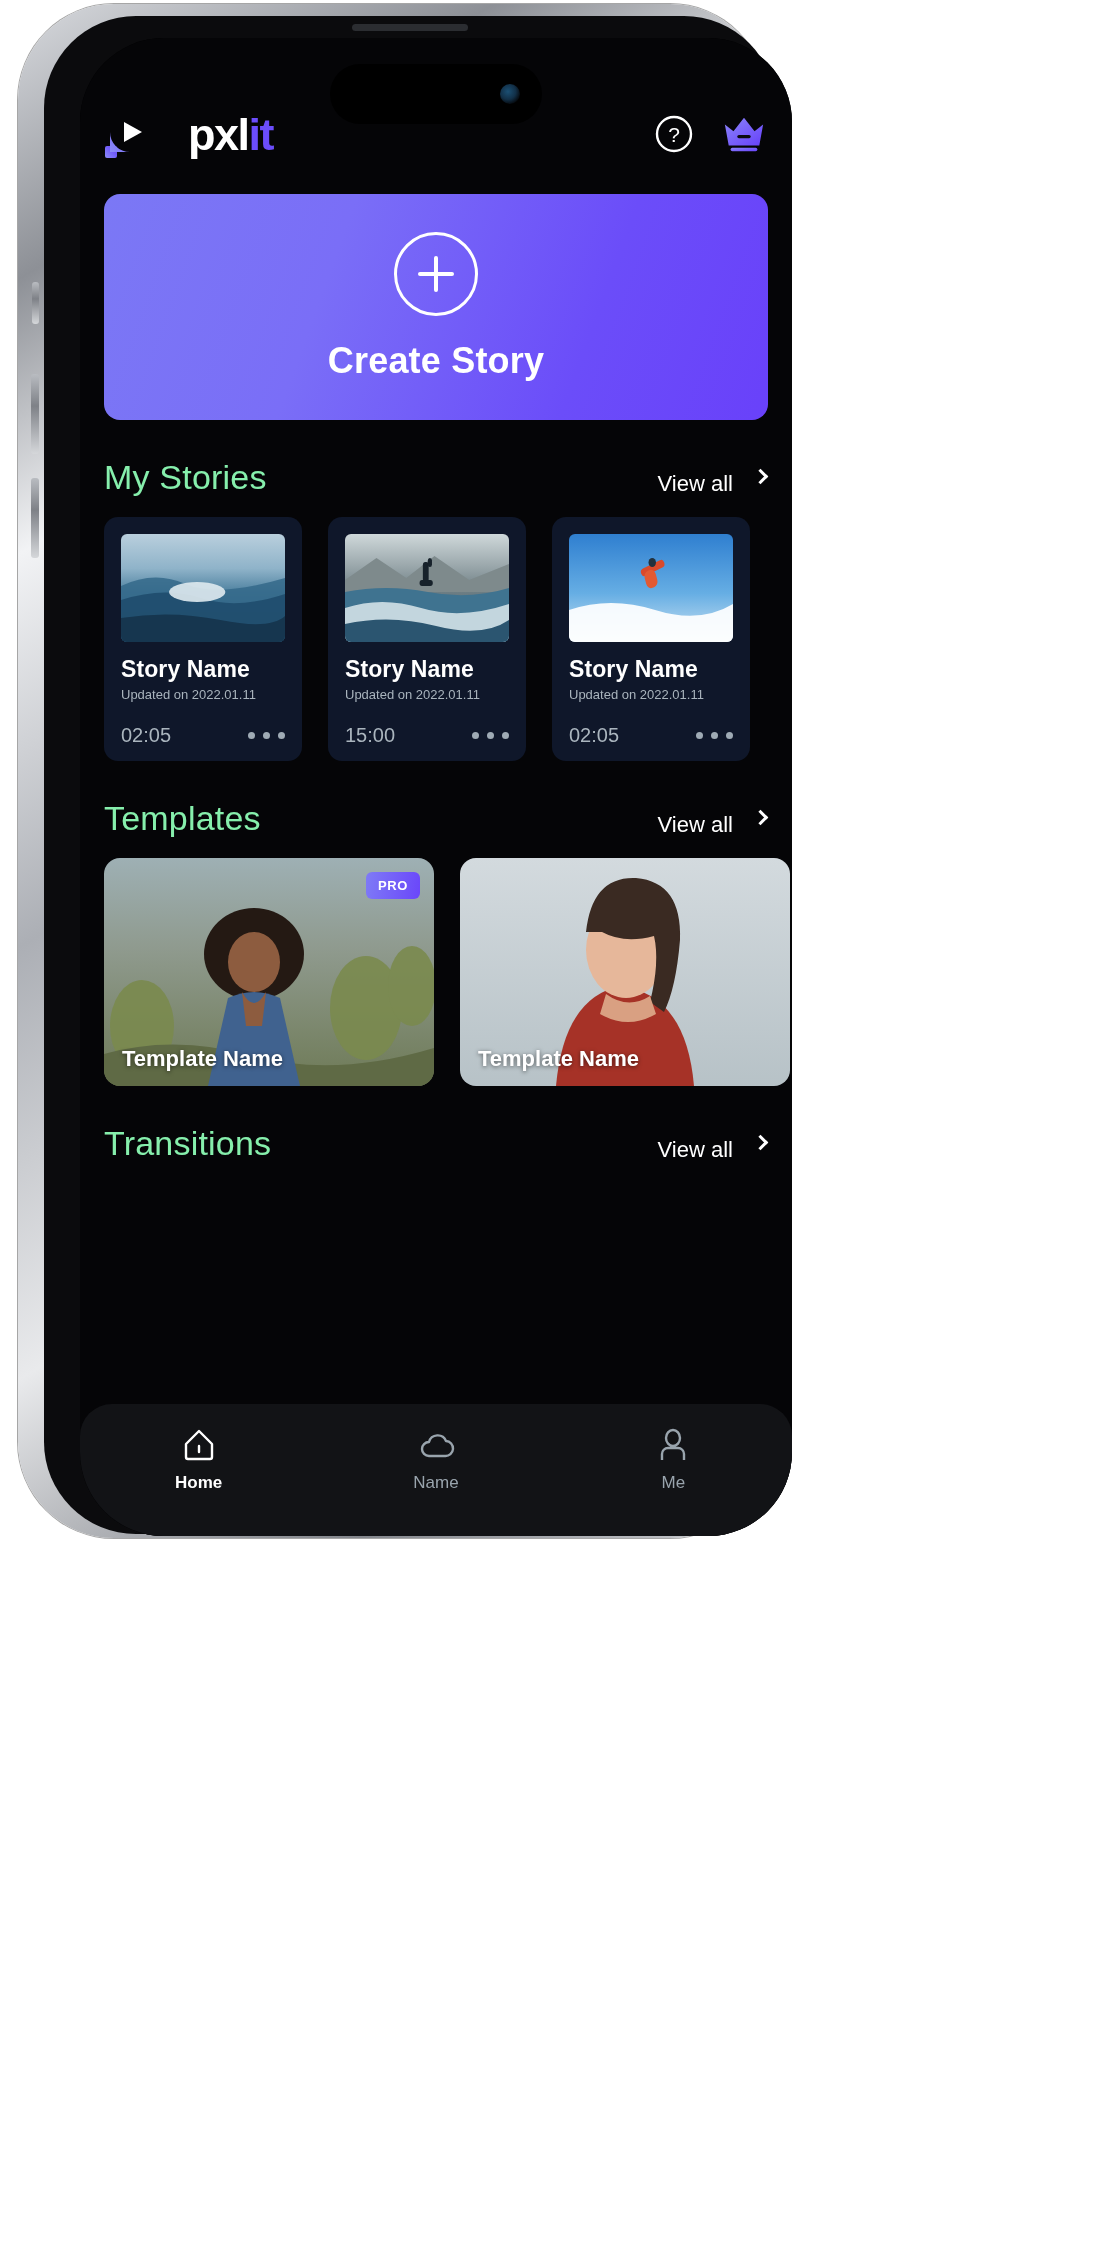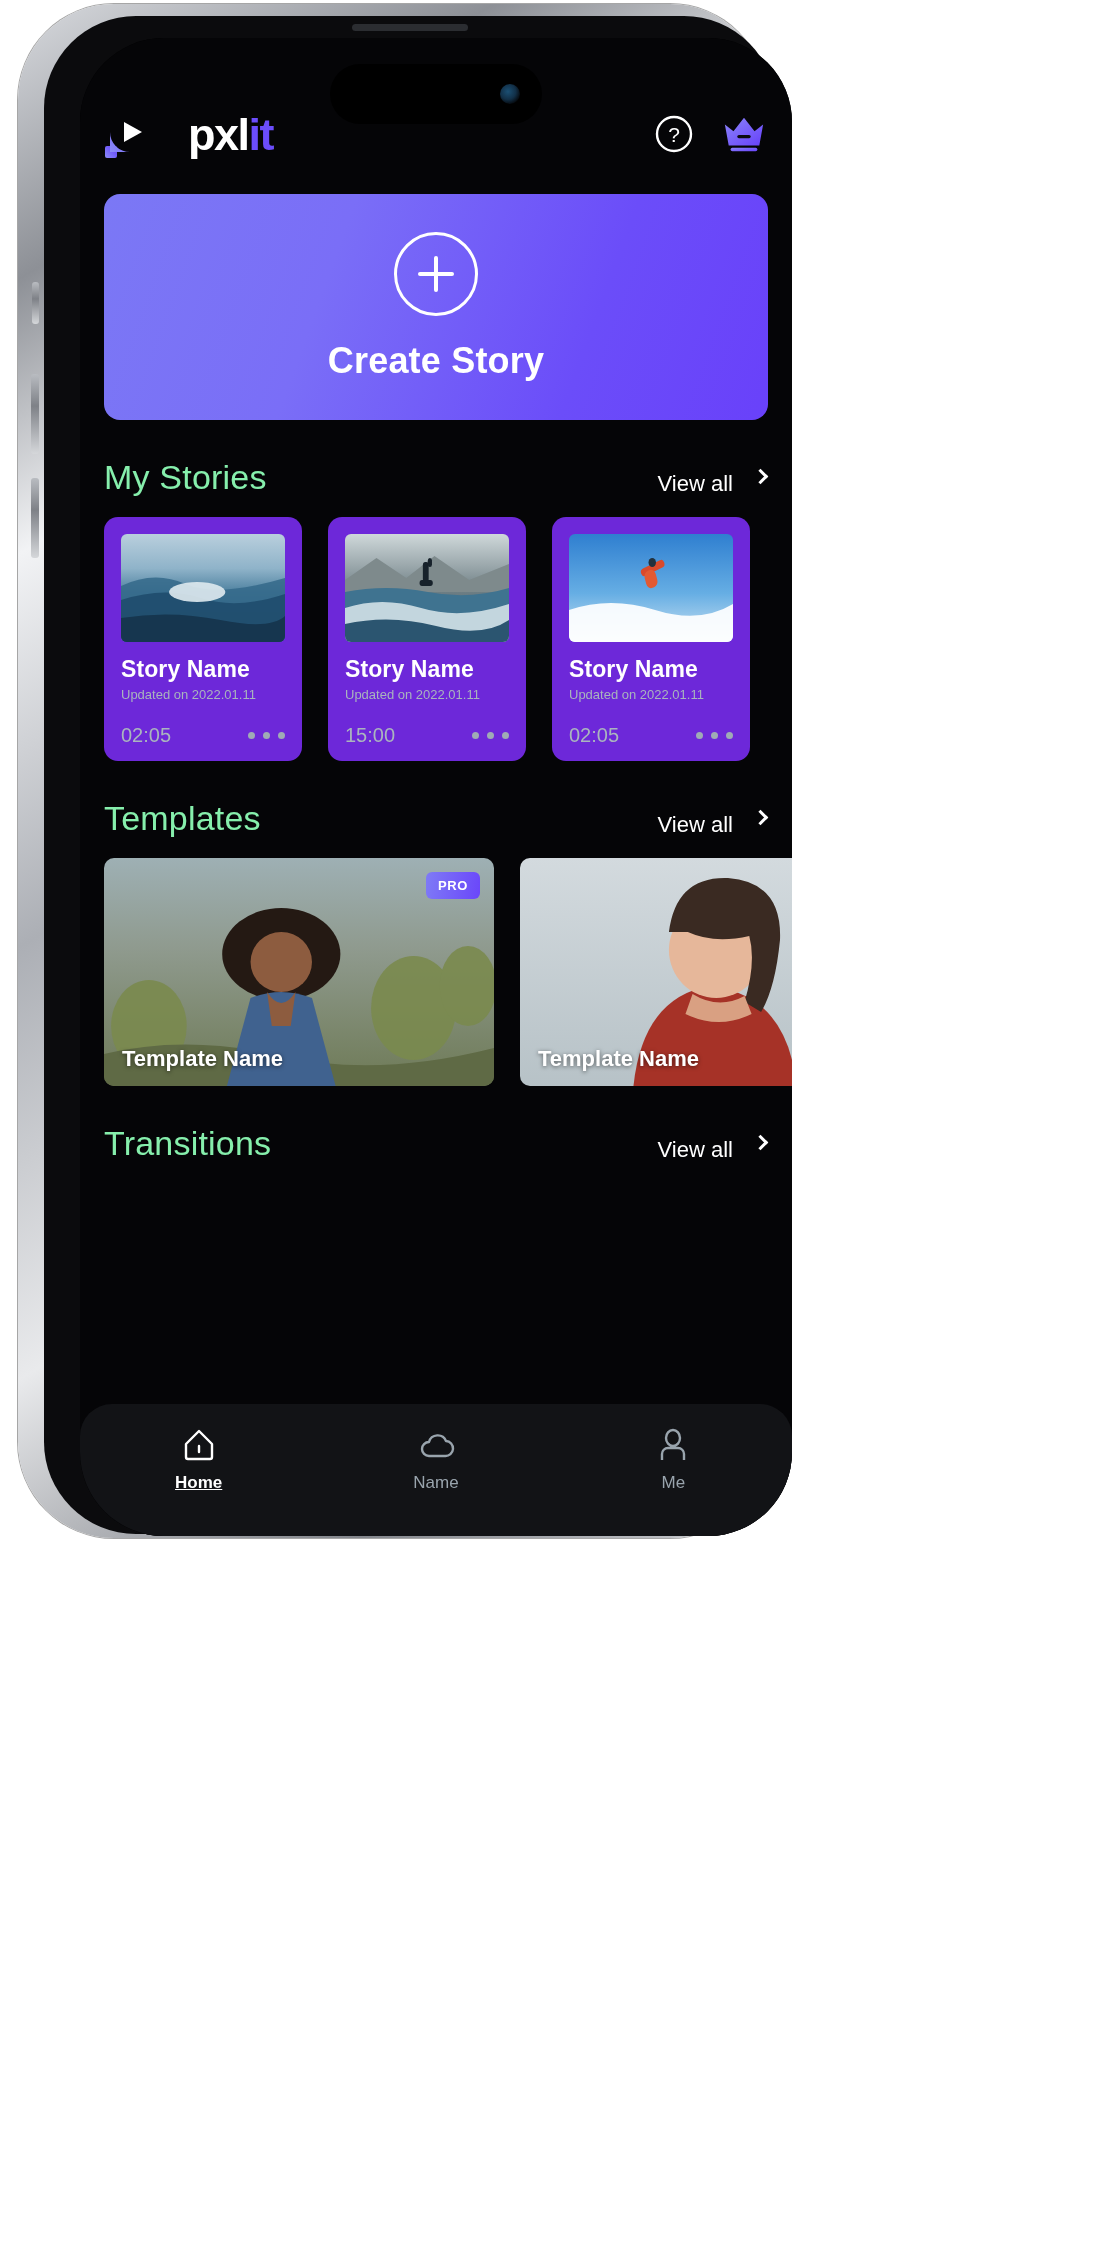--- a/index.html
+++ b/index.html
@@ -119,35 +119,35 @@
     padding: 0 26px 0 24px; margin-top: 38px;
   }
   .section-title { color:#86efac; font-size:34px; font-weight:400; letter-spacing:.2px;text-align:right; }
   .view-all { display:flex; align-items:flex-start; gap:22px; color:#fff; font-size:22px;margin-left:14px; }
   .chev { width:11px; height:11px; border-right:3px solid #fff; border-top:3px solid #fff; transform:rotate(45deg); }
 
   
   .rail { display:flex; gap:26px; padding: 20px 0 0 24px; }
   .story-card {
     flex: 0 0 auto;
-    width: 198px; background:#6d28d9; border-radius:14px;
+    width: 198px; background:#0f172a; border-radius:14px;
     padding: 17px 17px 14px;
   }
   .story-thumb { width:100%; height:108px; border-radius:6px; overflow:hidden; position:relative; }
   .story-name { color:#fff; font-size:23px; font-weight:700; margin-top:14px; letter-spacing:.1px; }
   .story-sub  { color:#a9b4bd; font-size:13px; margin-top:4px; }
   .story-foot { display:flex; align-items:center; justify-content:space-between; margin-top:22px; }
   .story-time { color:#aab5be; font-size:20px; }
   .dots { display:flex; gap:8px; }
   .dots i { width:7px; height:7px; border-radius:50%; background:#9fabb5; display:block; }
 
   
   .tpl-rail { display:flex; gap:26px; padding: 20px 0 0 24px; }
   .tpl-card {
-    flex:0 0 auto; width:390px; height:228px; border-radius:10px;
+    flex:0 0 auto; width:330px; height:228px; border-radius:16px;
     position:relative; overflow:hidden;
   }
   .tpl-name {
     position:absolute; left:18px; bottom:14px;
     color:#fff; font-size:22px; font-weight:700;
     text-shadow: 0 1px 4px rgba(0,0,0,.55);
   }
   .pro-badge {
     position:absolute; right:14px; top:14px;
     background: linear-gradient(100deg,#7f7bf6,#6a46fa);
@@ -157,21 +157,21 @@
 
   
   .bottom-nav {
     position:absolute; left:0; right:0; bottom:0; height:132px;
     background:#121316; border-radius:32px 32px 0 0;
     display:flex; align-items:flex-start; justify-content:space-around;
     padding-top:22px; z-index:30;
   }
   .nav-item { width:120px; display:flex; flex-direction:column; align-items:center; gap:9px; }
   .nav-label { font-size:17px; }
-  .nav-item.active .nav-label { color:#ffffff; font-weight:700;text-decoration:underline; }
+  .nav-item.active .nav-label { color:#ffffff; font-weight:700; }
   .nav-item.idle  .nav-label { color:#99a4ad; }
 
   
   .img { width:100%; height:100%; display:block; }
 </style>
 </head>
 <body>
 
 <div id="stage">
   <div class="phone-outer">

